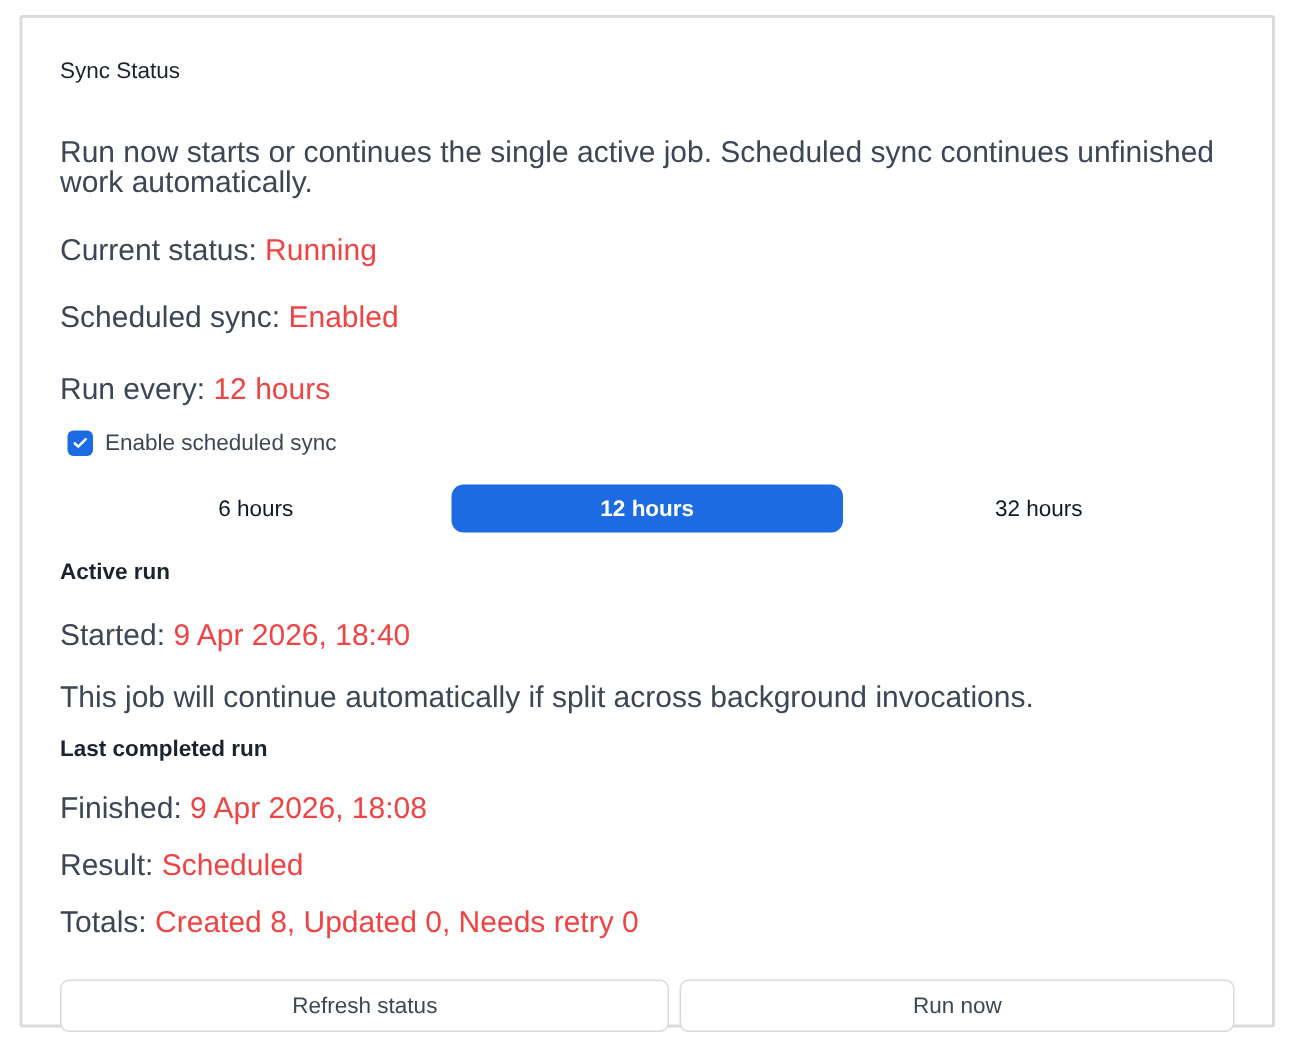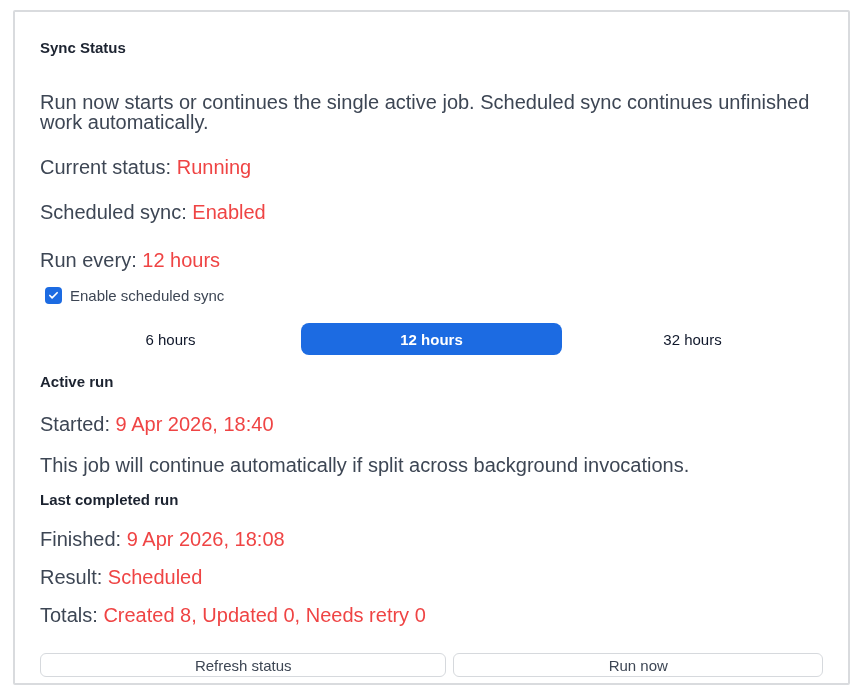--- a/index.html
+++ b/index.html
@@ -20,21 +20,21 @@
     box-sizing: border-box;
     background: #ffffff;
     border: 2px solid #d9dbde;
     border-radius: 2px;
     padding: 26px 25px 19px 25px;
   }
   .title {
     margin: 0 0 34px 0;
     font-size: 15px;
     line-height: 20px;
-    font-weight: 700;
+    font-weight: 400;
     color: #1c2330;
   }
   .text {
     margin: 0;
     font-size: 20px;
     line-height: 20px;
     color: #3d4654;
     font-weight: 400;
   }
   .val {
@@ -102,21 +102,21 @@
     font-weight: 700;
   }
 
   .actions {
     display: grid;
     grid-template-columns: 1.1fr 1fr;
     gap: 7px;
     margin-top: 28px;
   }
   .action-btn {
-    height: 24px;
+    height: 35px;
     box-sizing: border-box;
     background: #ffffff;
     border: 1px solid #d6d9dd;
     border-radius: 6px;
     font-family: inherit;
     font-size: 15px;
     color: #3d4654;
     cursor: pointer;
     padding: 0;
   }

